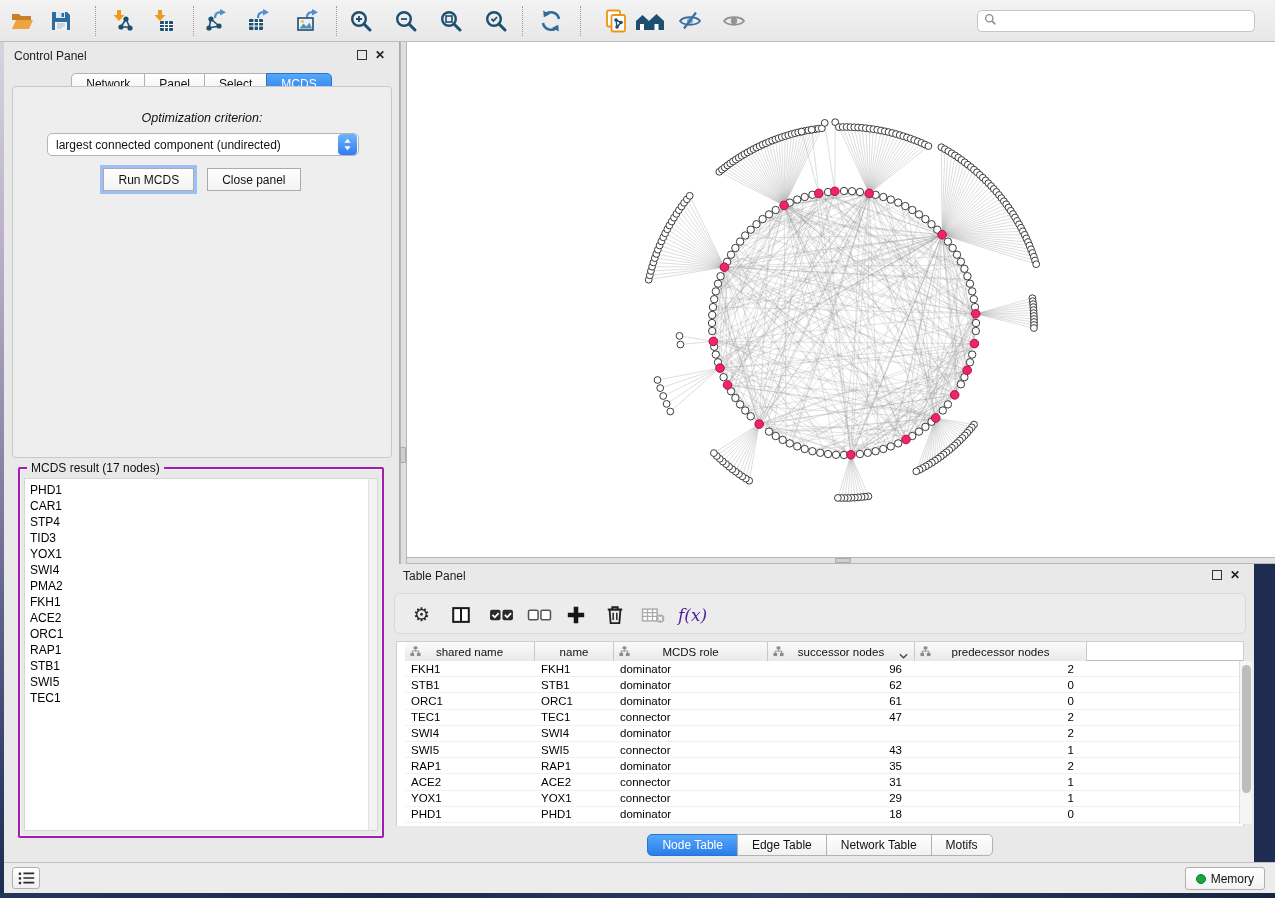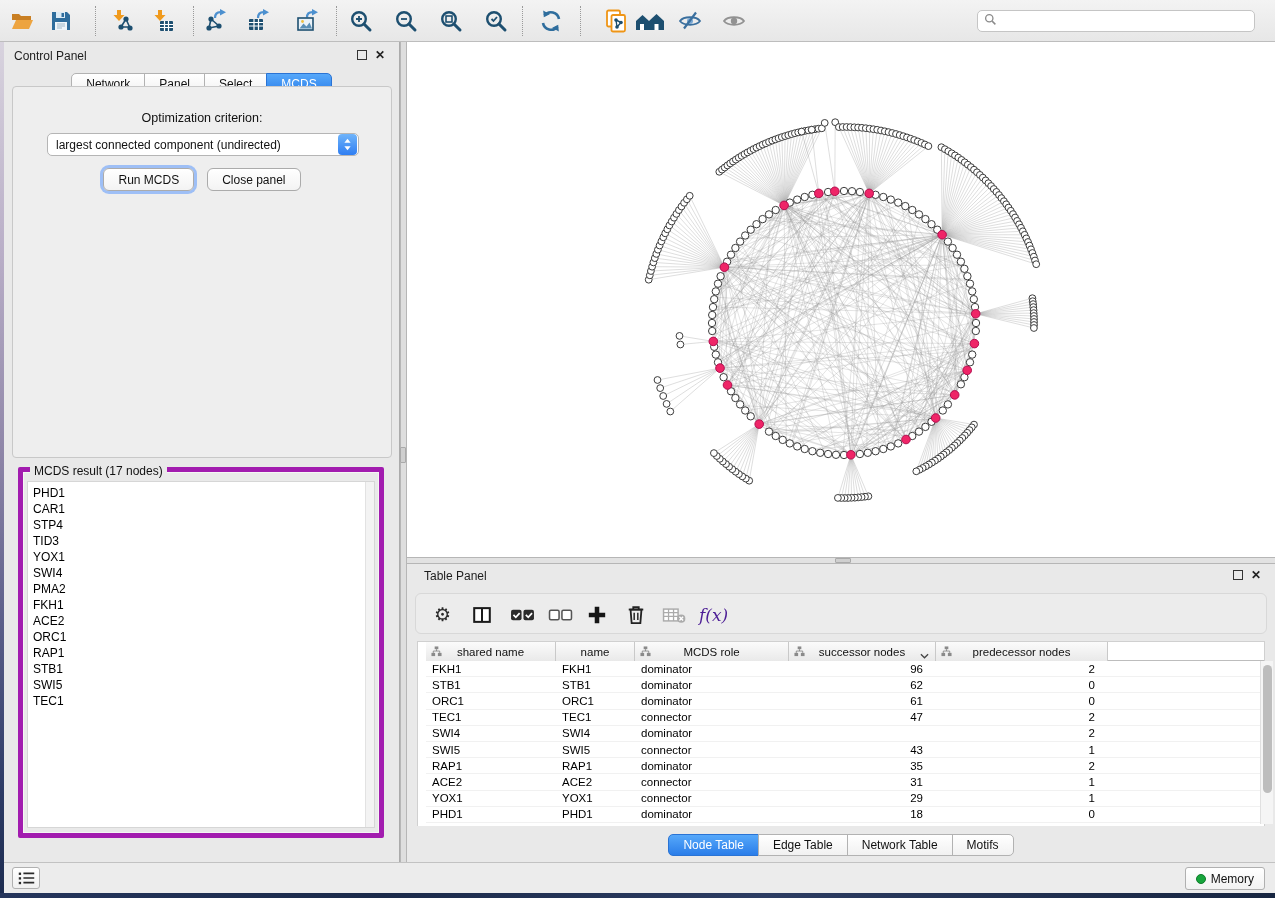--- a/index.html
+++ b/index.html
@@ -28,51 +28,51 @@
   .float-ic{width:10px;height:10px;border:1.5px solid #333;background:transparent;}
   .close-ic{font-size:12px;font-weight:bold;color:#222;line-height:10px;}
   #cp-tabs{position:absolute;left:0;top:31px;width:100%;display:flex;justify-content:center;}
   .tab{height:22px;padding:0 14px;display:flex;align-items:center;font-size:12px;color:#111;
     background:linear-gradient(#ffffff,#f1f1f1);border:1px solid #b2b2b2;margin-left:-1px;}
   .tab:first-child{border-radius:5px 0 0 5px;margin-left:0;}
   .tab:last-child{border-radius:0 5px 5px 0;}
   .tab.active{background:linear-gradient(#56a8fa,#2a7de9);color:#fff;border-color:#2a73d4;}
   #cp-inner{position:absolute;left:8px;top:44px;width:380px;height:372px;background:#eeeeee;
     border:1px solid #c8c8c8;border-radius:4px;}
-  #opt-label{position:absolute;left:0;top:24px;width:100%;text-align:center;font-size:12.5px;color:#111;}
+  #opt-label{position:absolute;left:0;top:24px;width:100%;text-align:center;font-size:12.5px;color:#111;font-style:italic;}
   #criterion-select{position:absolute;left:34px;top:46px;width:312px;height:23px;background:#fff;
     border:1px solid #b5b5b5;border-radius:5px;display:flex;align-items:center;}
   #criterion-select .val{flex:1;font-size:12px;color:#111;padding-left:8px;white-space:nowrap;}
   #criterion-select .stepper{width:19px;height:21px;border-radius:4px;margin-right:1px;
     background:linear-gradient(#6fb4fa,#2f7ef2);display:flex;flex-direction:column;align-items:center;justify-content:center;gap:1px;}
   .btn{height:23px;padding:0 14px;background:linear-gradient(#ffffff,#f3f3f3);border:1px solid #ababab;
-    border-radius:6px;font-size:12px;color:#111;display:flex;align-items:center;}
+    border-radius:0;font-size:12px;color:#111;display:flex;align-items:center;}
   #cp-buttons{position:absolute;left:0;top:81px;width:100%;display:flex;justify-content:center;gap:13px;}
   #run-btn{box-shadow:0 0 0 3px rgba(77,144,254,0.5);}
   
   #mcds-box{position:absolute;left:14px;top:425px;width:366px;height:371px;
-    border:5px solid #a21caf;border-radius:2px;box-shadow:inset 0 0 0 1px #f5f5f5;}
+    border:2px solid #a21caf;border-radius:2px;box-shadow:inset 0 0 0 1px #f5f5f5;}
   #mcds-legend{position:absolute;left:7px;top:-8px;background:#e9e9e9;padding:0 4px;font-size:12px;color:#111;}
   #mcds-list-wrap{position:absolute;left:4px;top:9px;right:4px;bottom:5px;background:#fff;
     border:1px solid #d6d6d6;overflow:hidden;}
   #mcds-scroll{position:absolute;right:0;top:0;bottom:0;width:9px;background:#f3f3f3;border-left:1px solid #e2e2e2;}
   .mcds-item{font-size:12px;color:#000;line-height:16px;padding-left:5px;}
   
   #v-divider{left:400px;top:42px;width:7px;height:820px;background:#dedede;border-left:1px solid #b6b6b6;border-right:1px solid #b6b6b6;}
   .grab{position:absolute;background:#cfcfcf;border:1px solid #aaa;border-radius:1px;}
   
   #net-window{left:407px;top:42px;width:868px;height:515px;background:#fff;}
   #net-titlebar{position:absolute;left:1px;top:0;width:100%;height:20px;
     background:linear-gradient(#ededed,#dcdcdc);border-bottom:1px solid #b5b5b5;margin-top:26px;}
   .tl{position:absolute;top:4px;width:12px;height:12px;border-radius:50%;}
   #net-title{position:absolute;width:100%;text-align:center;top:3px;font-size:12px;color:#333;}
   #net-canvas{position:absolute;left:0;top:20px;width:868px;height:495px;background:#fff;}
   #h-divider{left:407px;top:557px;width:868px;height:7px;background:#e2e2e2;border-top:1px solid #b6b6b6;border-bottom:1px solid #b6b6b6;}
   
-  #table-panel{left:407px;top:564px;width:868px;height:298px;background:#e9e9e9;text-align:right;}
+  #table-panel{left:386px;top:564px;width:868px;height:298px;background:#e9e9e9;text-align:right;}
   #tp-toolbar{position:absolute;left:8px;top:29px;width:852px;height:41px;background:#ececec;
     border:1px solid #d8d8d8;border-radius:6px;}
   .tpi{position:absolute;top:8px;height:25px;display:flex;align-items:center;justify-content:center;}
   #tp-table{position:absolute;left:10px;top:77px;width:848px;height:185px;background:#fff;
     border:1px solid #d0d0d0;border-bottom:none;padding-left:8px;}
   #tp-header{display:flex;height:19px;border-bottom:1px solid #bdbdbd;}
   .th{position:relative;display:flex;align-items:center;justify-content:center;height:19px;
     background:linear-gradient(#fbfbfb,#e9e9e9);border-right:1px solid #c9c9c9;font-size:11.5px;color:#111;}
   .th .ticon{position:absolute;left:5px;top:4px;}
   .th .sort{position:absolute;right:6px;top:7px;}

